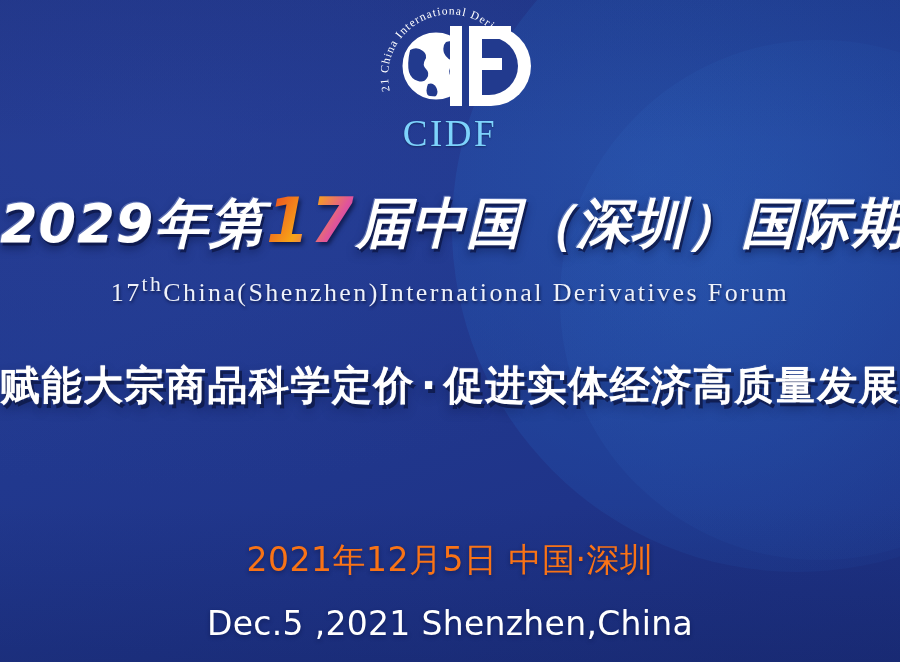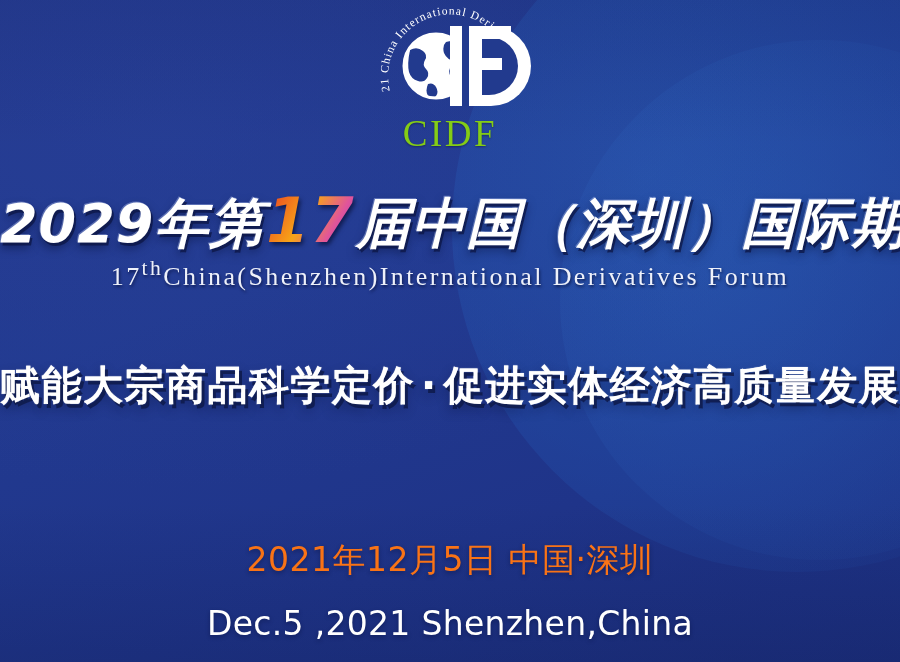--- a/index.html
+++ b/index.html
@@ -64,21 +64,21 @@
     position: relative;
     width: 168px;
     height: 112px;
   }
   .logo-mark svg { display: block; }
   .logo-word {
     margin-top: -3px;
     font-family: "Liberation Serif", "DejaVu Serif", serif;
     font-size: 37px;
     letter-spacing: 2.5px;
-    color: #84cc16;
+    color: #7dd3fc;
     line-height: 1;
     text-shadow: 0 1px 2px rgba(0,0,0,0.35);
   }
 
   
   .title-block {
     position: absolute;
     left: 0; right: 0;
     top: 186px;
     text-align: center;
@@ -104,21 +104,21 @@
     -webkit-background-clip: text;
     background-clip: text;
     color: transparent;
     -webkit-text-fill-color: transparent;
     padding: 0 2px;
     text-shadow: none;
     filter: drop-shadow(2px 3px 2px rgba(10,20,64,0.8));
   }
   .title-en {
     display: block;
-    margin-top: 1px;
+    margin-top: 17px;
     white-space: nowrap;
     font-family: "Liberation Serif", "DejaVu Serif", serif;
     font-size: 26px;
     letter-spacing: 2.4px;
     color: #eef1fa;
     text-shadow: 1px 2px 3px rgba(8,16,58,0.75);
   }
 
   
   .slogan {

